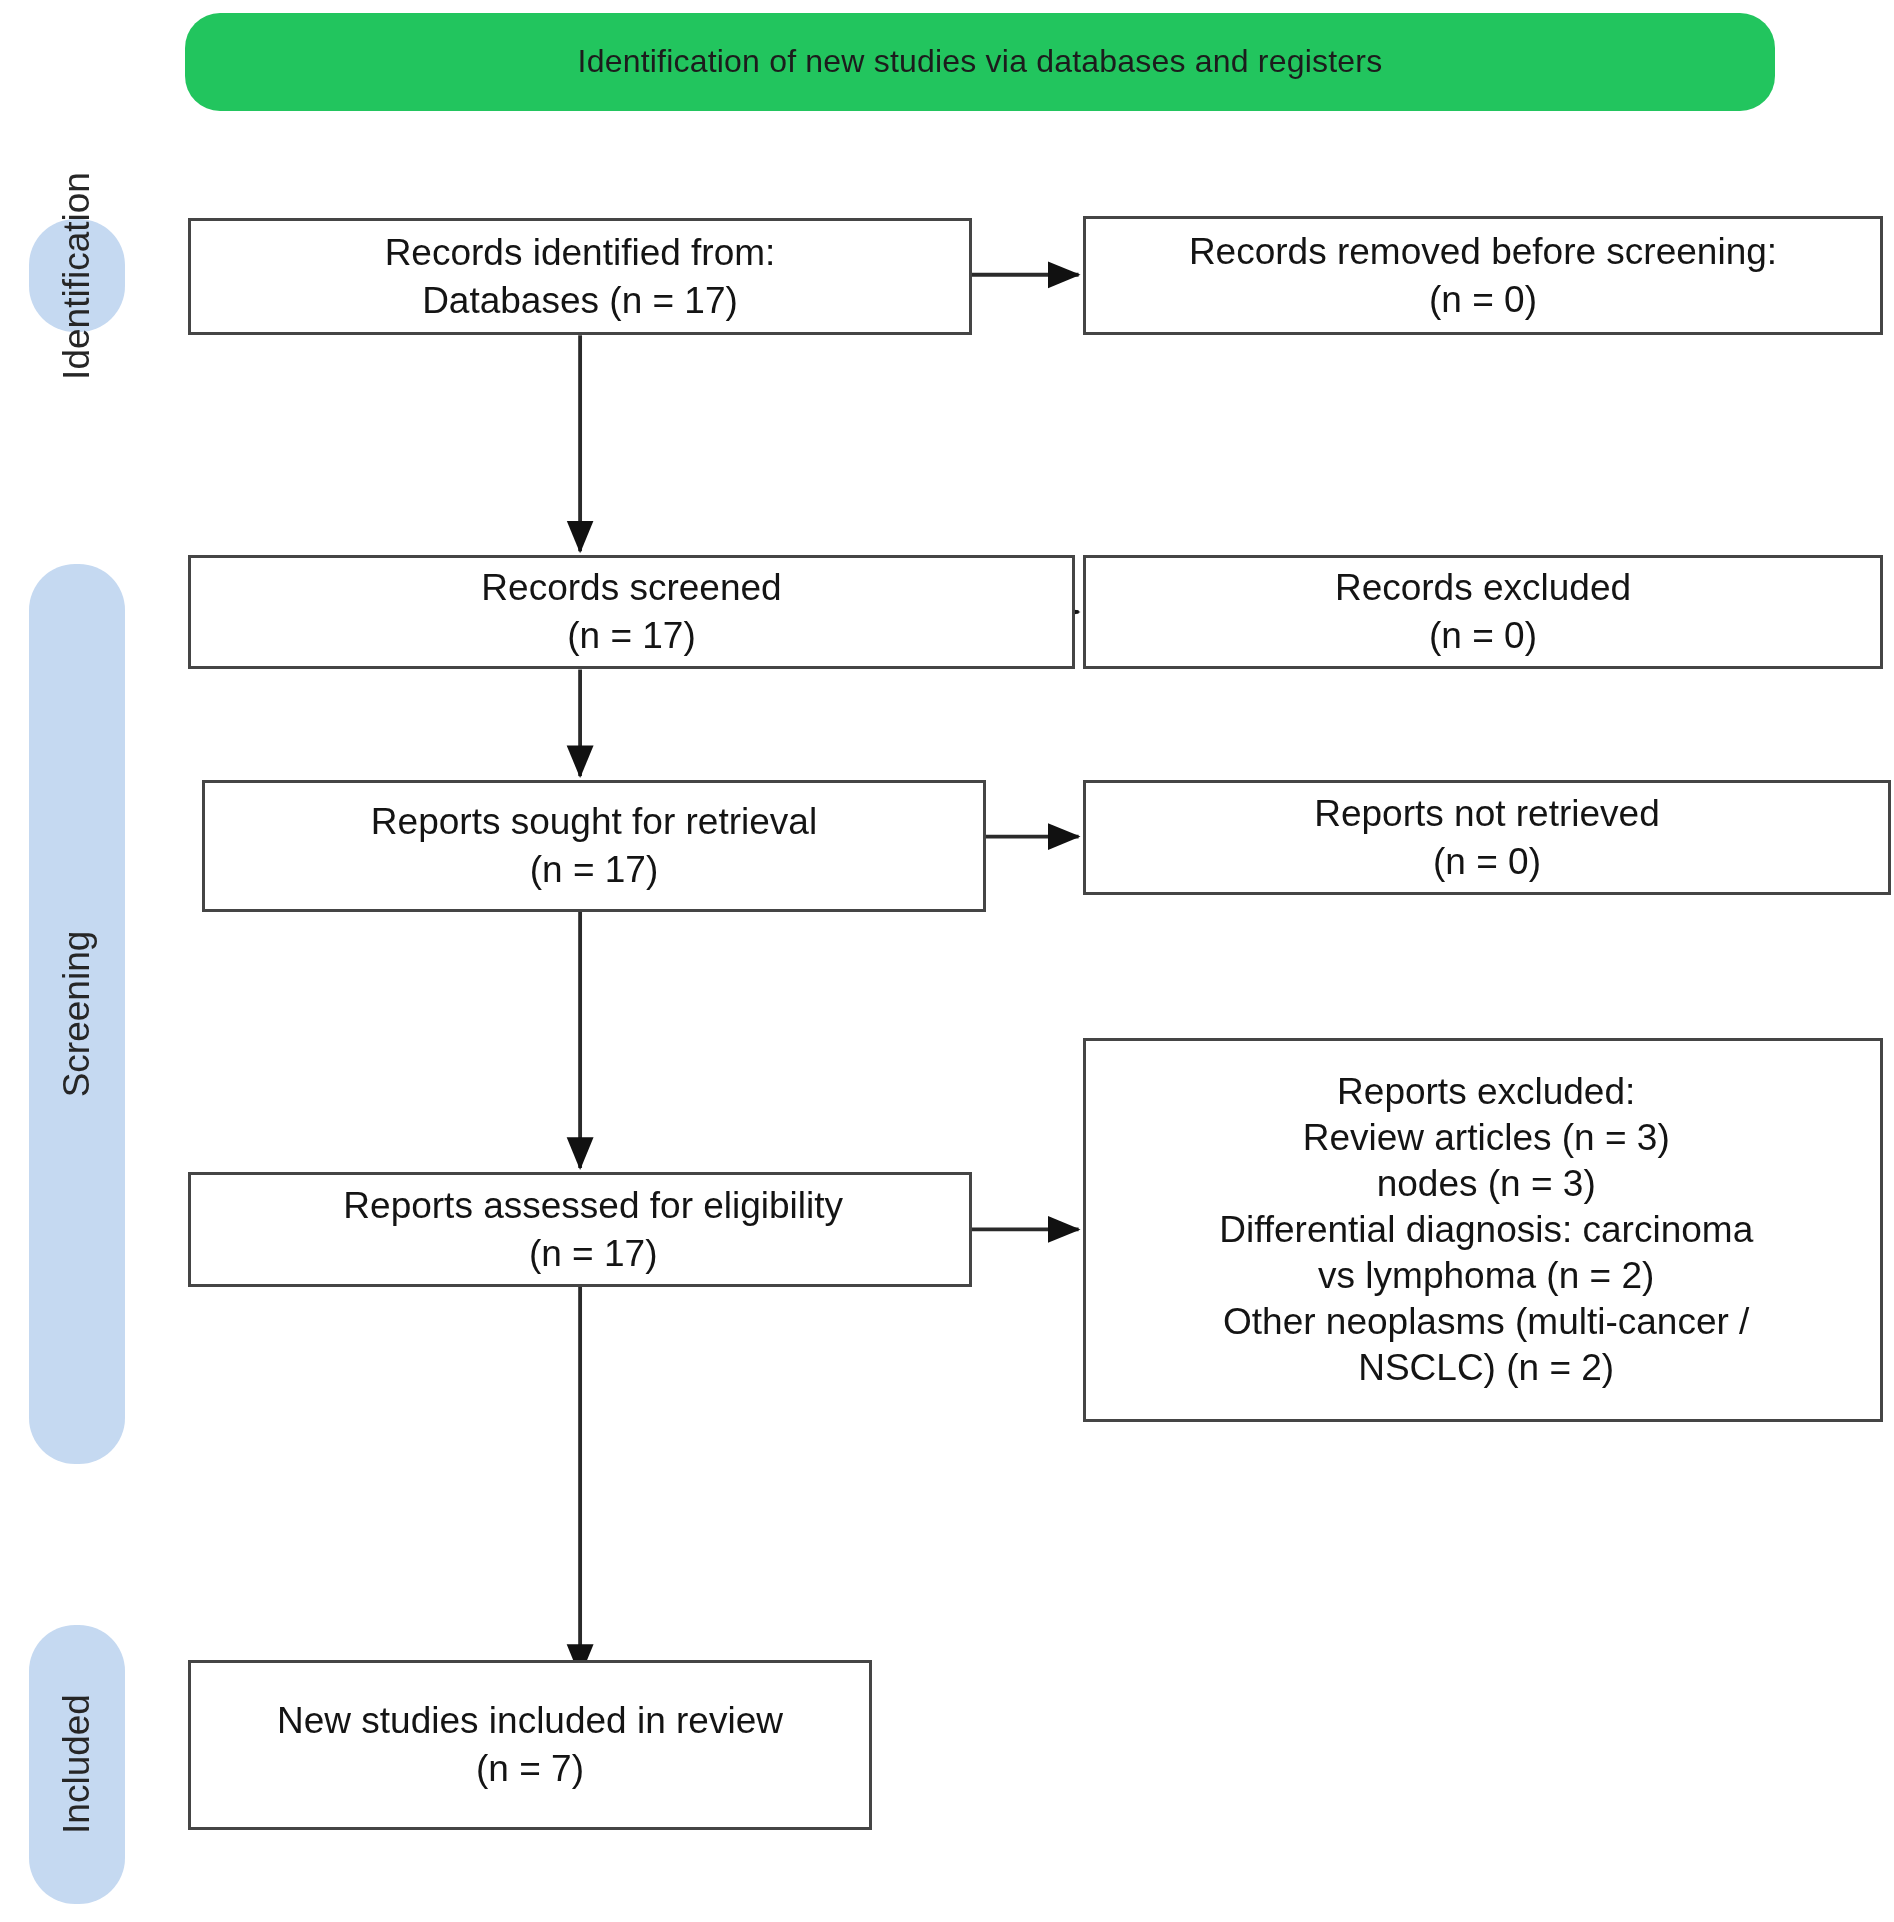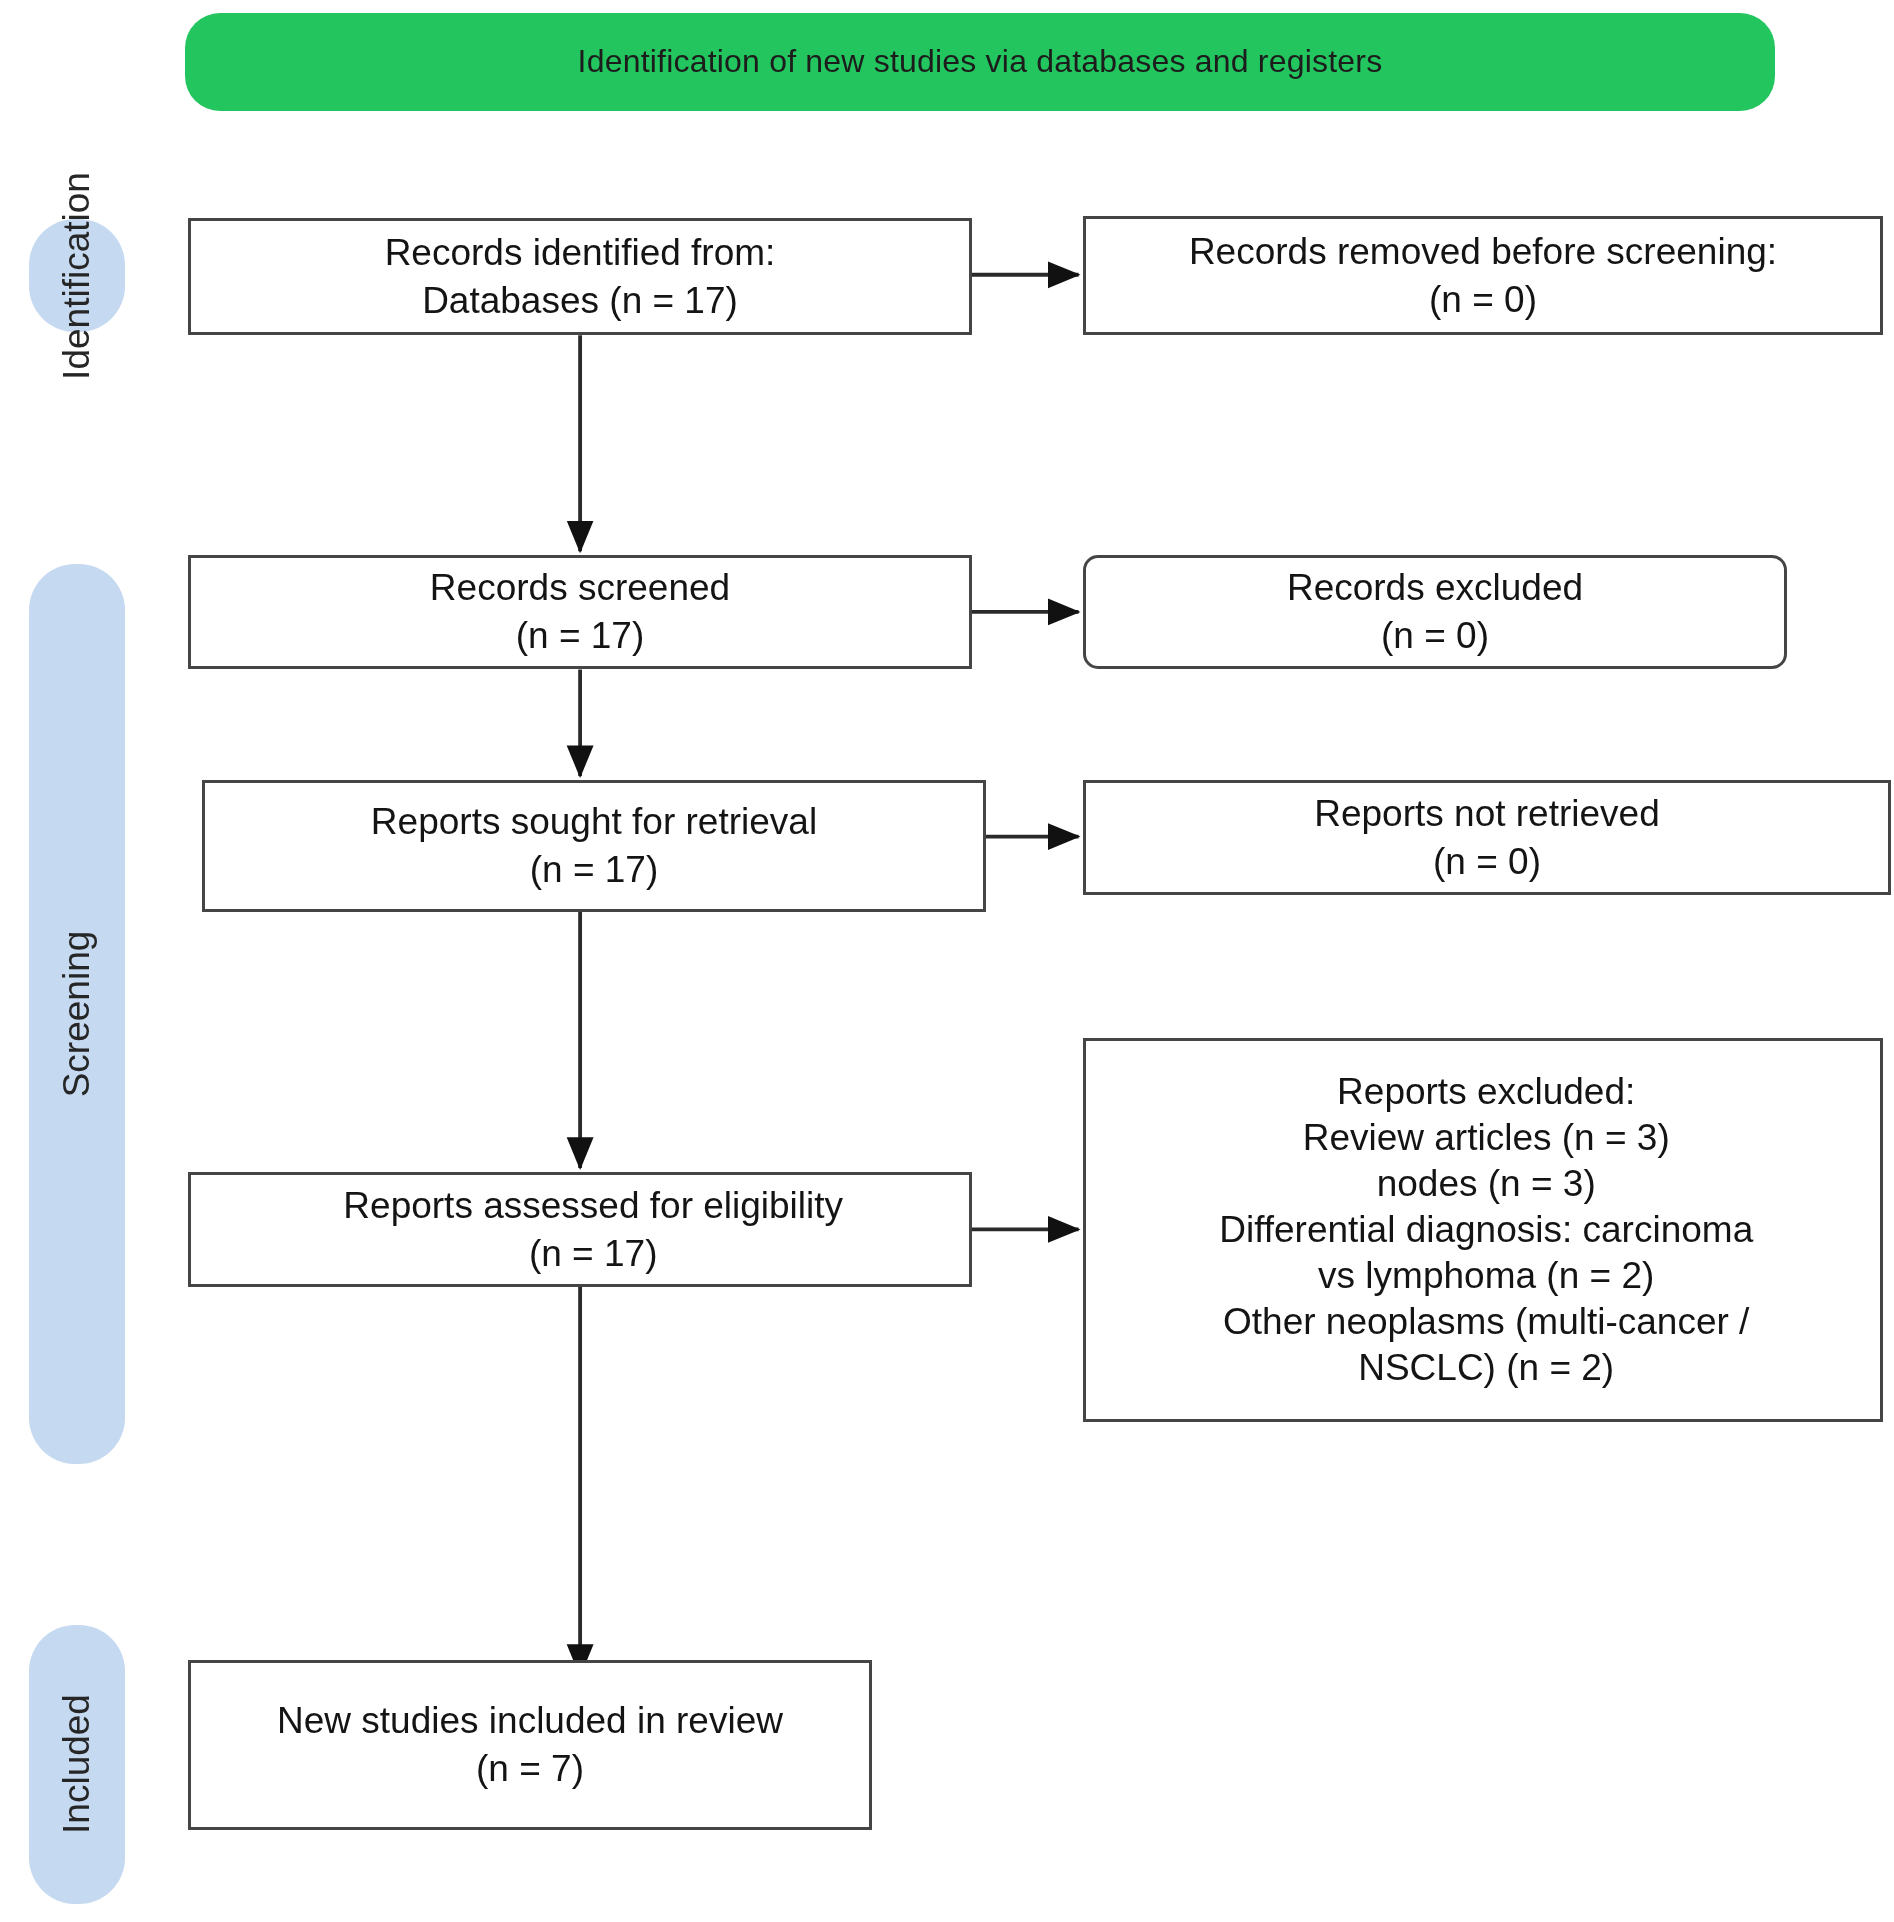--- a/index.html
+++ b/index.html
@@ -65,21 +65,21 @@
   <div class="pill-label" style="left:77px; top:1014px;">Screening</div>
 
   <div class="pill" style="top: 1625px; height: 279px; background: rgb(197, 217, 241);"></div>
   <div class="pill-label" style="left:77px; top:1764px;">Included</div>
 
   <div class="fbox" style="left:188px; top:218px; width:784px; height:117px;">
     <div>Records identified from:</div>
     <div>Databases (n = 17)</div>
   </div>
 
-  <div class="fbox" style="left:188px; top:555px; width:784px; height:114px;">
+  <div class="fbox" style="left:188px; top:555px; width:887px; height:114px;">
     <div>Records screened</div>
     <div>(n = 17)</div>
   </div>
 
   <div class="fbox" style="left:202px; top:780px; width:784px; height:132px;">
     <div>Reports sought for retrieval</div>
     <div>(n = 17)</div>
   </div>
 
   <div class="fbox" style="left:188px; top:1172px; width:784px; height:115px;padding-left:36px;">
@@ -90,21 +90,21 @@
   <div class="fbox" style="left:188px; top:1660px; width:684px; height:170px;">
     <div>New studies included in review</div>
     <div>(n = 7)</div>
   </div>
 
   <div class="fbox" style="left:1083px; top:216px; width:800px; height:119px;">
     <div>Records removed before screening:</div>
     <div>(n = 0)</div>
   </div>
 
-  <div class="fbox" style="left:1083px; top:555px; width:704px; height:114px;border-radius:15px;">
+  <div class="fbox" style="left:1083px; top:555px; width:800px; height:114px;">
     <div>Records excluded</div>
     <div>(n = 0)</div>
   </div>
 
   <div class="fbox" style="left:1083px; top:780px; width:808px; height:115px;">
     <div>Reports not retrieved</div>
     <div>(n = 0)</div>
   </div>
 
   <div class="fbox multi" style="left:1083px; top:1038px; width:800px; height:384px;">

